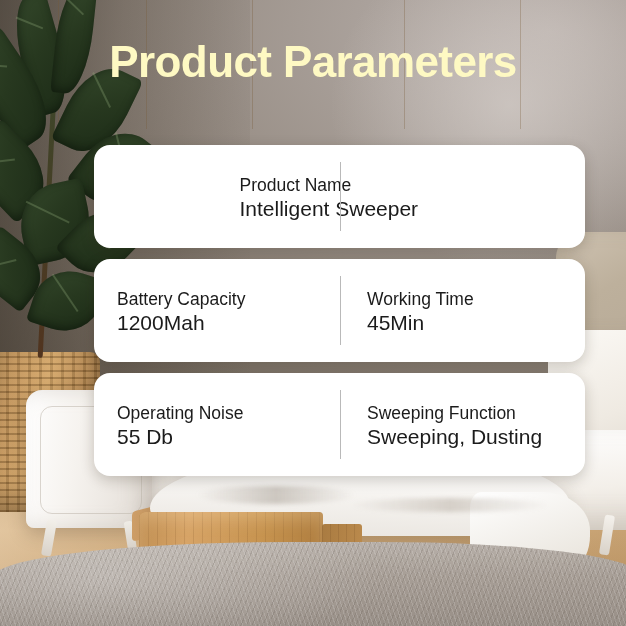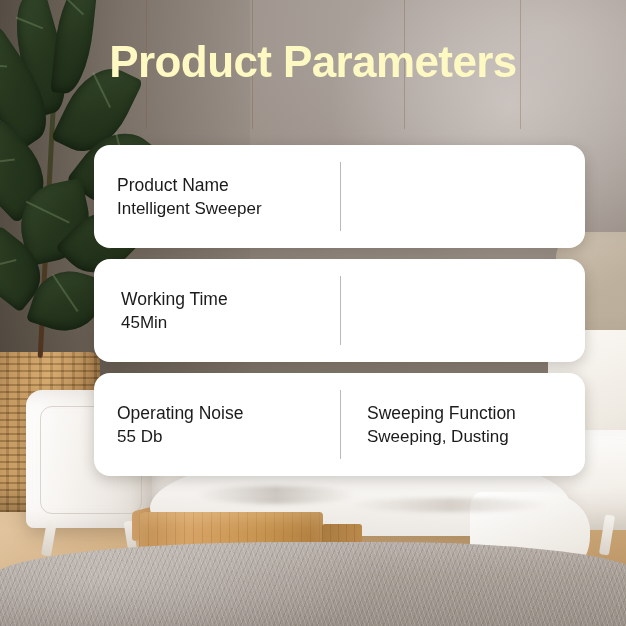--- a/index.html
+++ b/index.html
@@ -236,20 +236,21 @@
 
   .card {
     position: relative;
     display: flex;
     align-items: center;
     height: 103px;
     margin-bottom: 11px;
     background: #ffffff;
     border-radius: 16px;
     box-shadow: 0 4px 14px rgba(40,30,18,0.22);
+    justify-content: center;
   }
   .card:last-child { margin-bottom: 1px; }
 
   .cell {
     flex: 0 0 auto;
     padding-left: 23px;
     box-sizing: border-box;
   }
   .cell.left  { width: 246px; }
   .cell.right { width: 245px; padding-left: 27px; }
@@ -263,21 +264,21 @@
     background: #b9b9b9;
   }
 
   .label {
     font-size: 17.5px;
     color: #1b1b1b;
     line-height: 24px;
     white-space: nowrap;
   }
   .value {
-    font-size: 17px;
+    font-size: 21px;
     color: #1b1b1b;
     line-height: 24px;
     white-space: nowrap;
   }
 </style>
 </head>
 <body>
 
 <div id="stage">
 
@@ -345,20 +346,24 @@
 
       <div class="card">
         <div class="cell left">
           <div class="label">Product Name</div>
           <div class="value">Intelligent Sweeper</div>
         </div>
         <div class="divider"></div>
       </div>
 
       <div class="card">
+        <div class="cell left">
+          <div class="label">Battery Capacity</div>
+          <div class="value">1200Mah</div>
+        </div>
         <div class="divider"></div>
         <div class="cell right">
           <div class="label">Working Time</div>
           <div class="value">45Min</div>
         </div>
       </div>
 
       <div class="card">
         <div class="cell left">
           <div class="label">Operating Noise</div>

